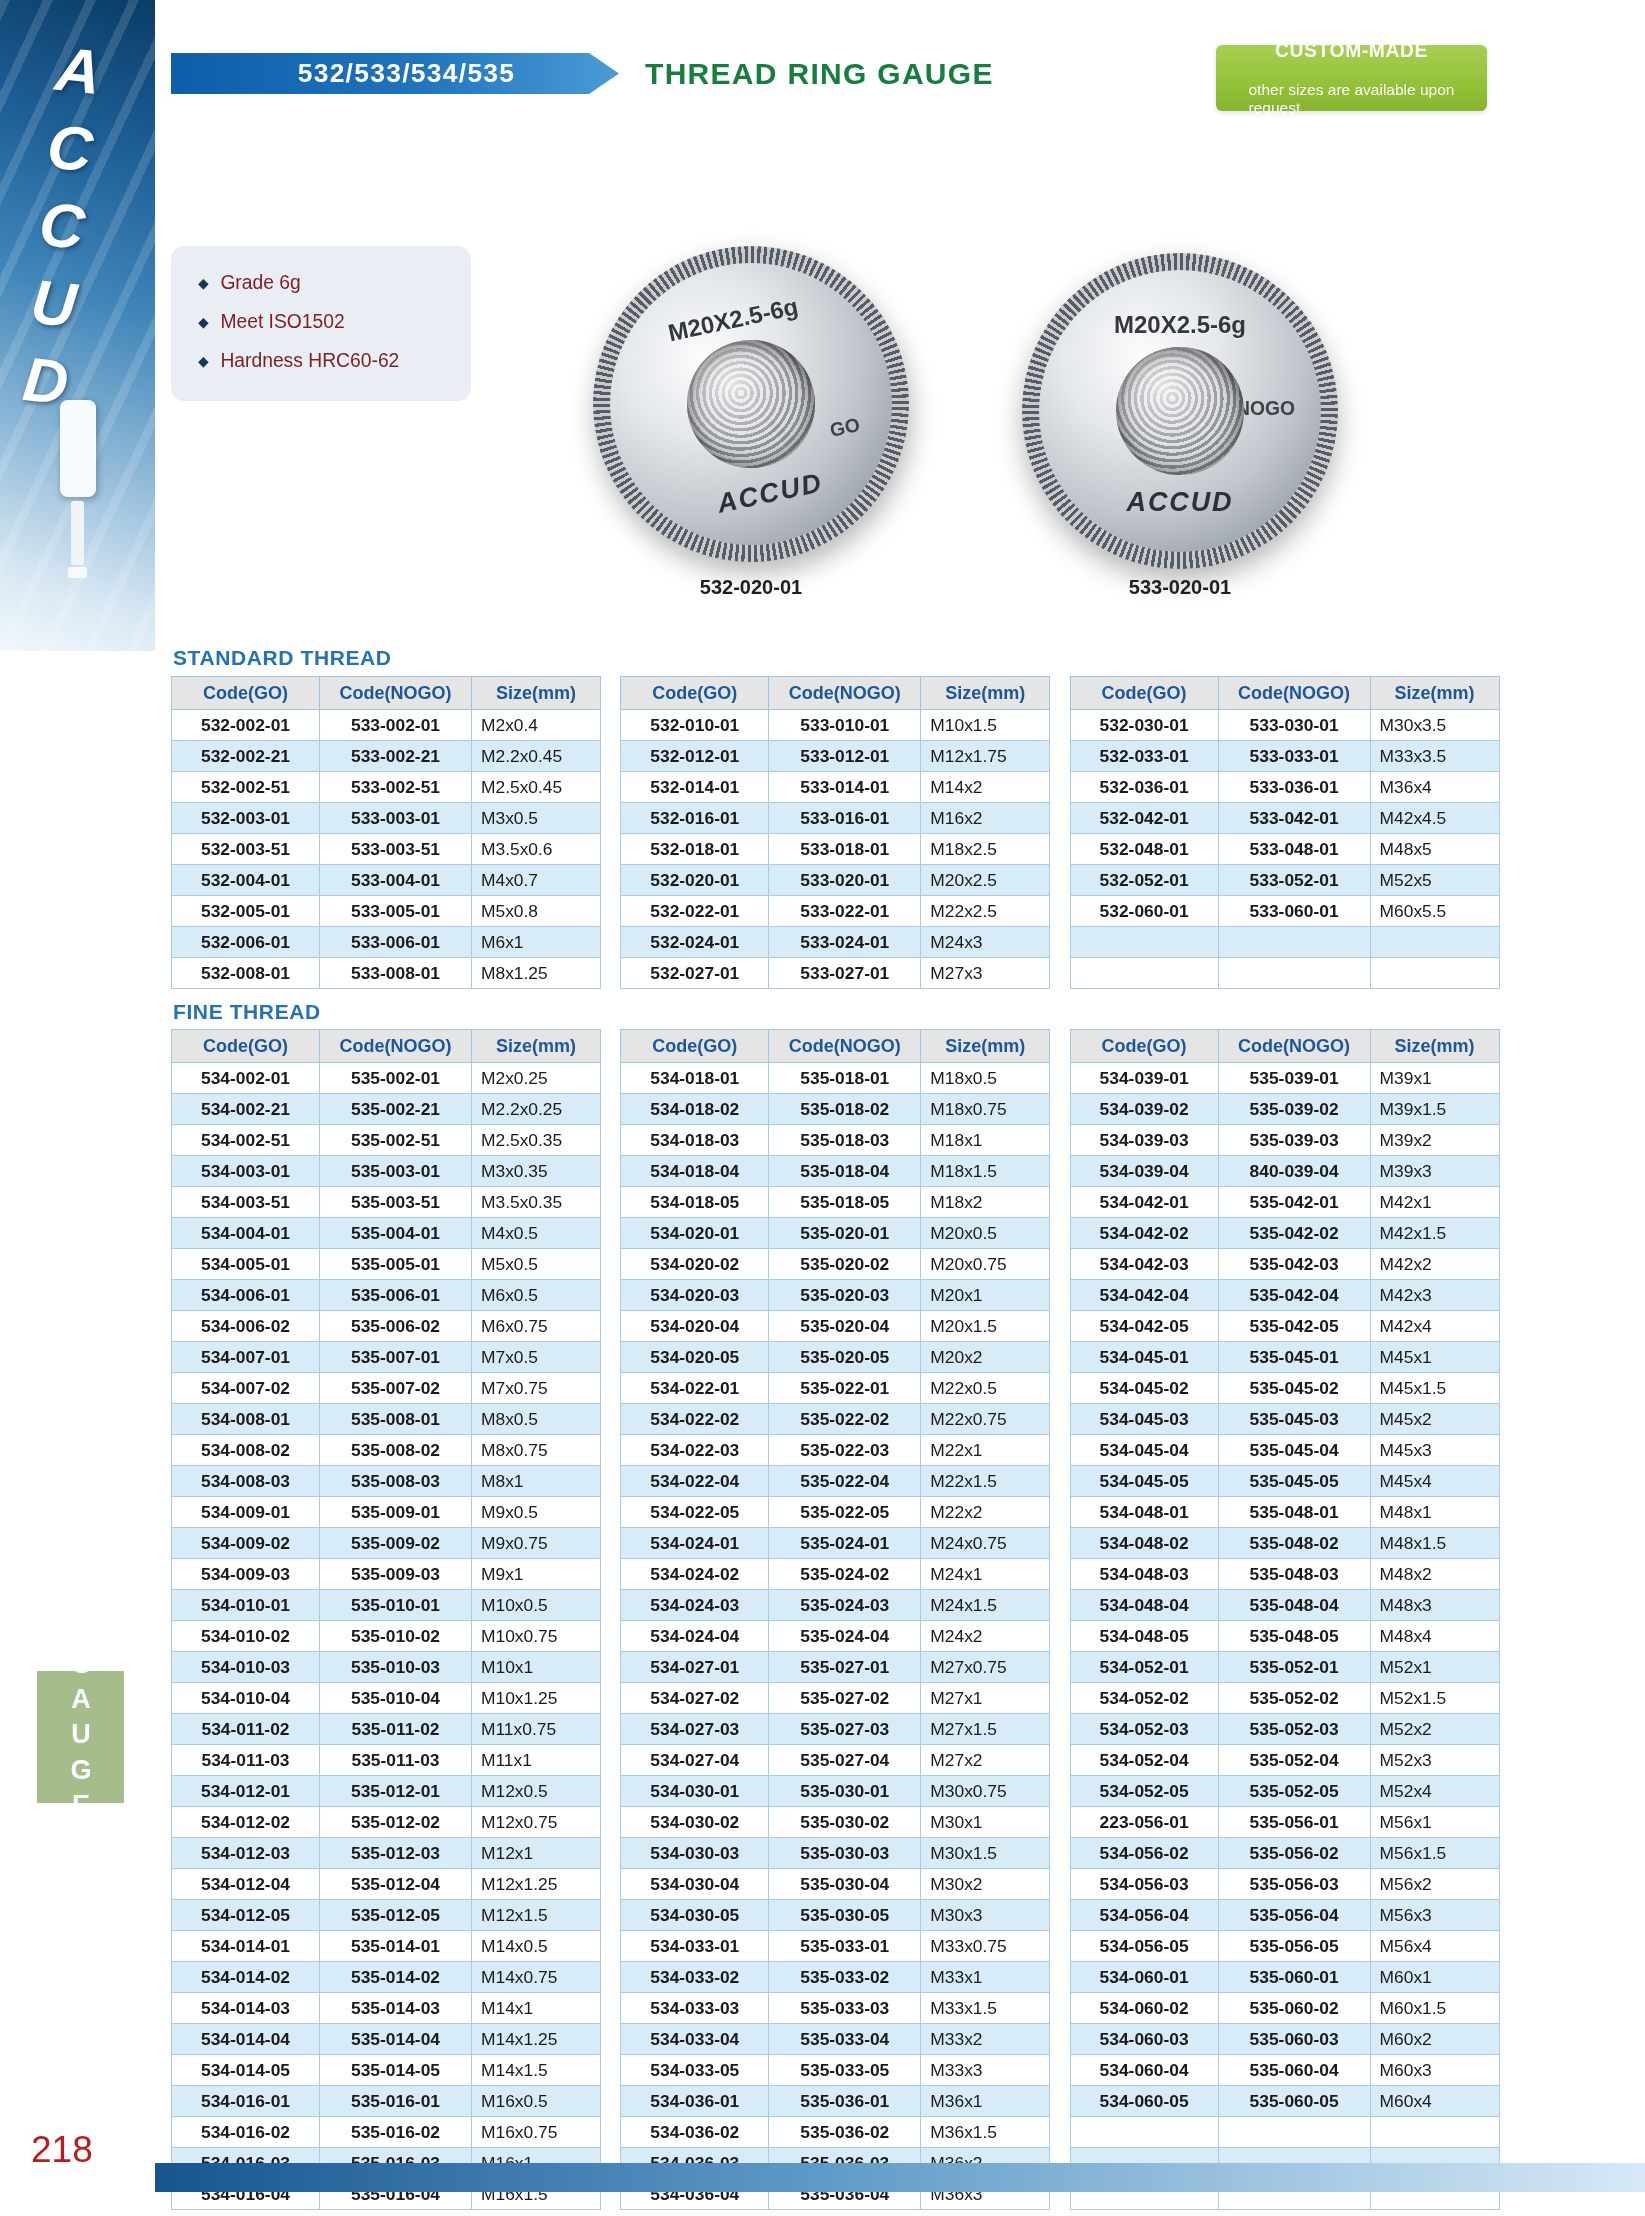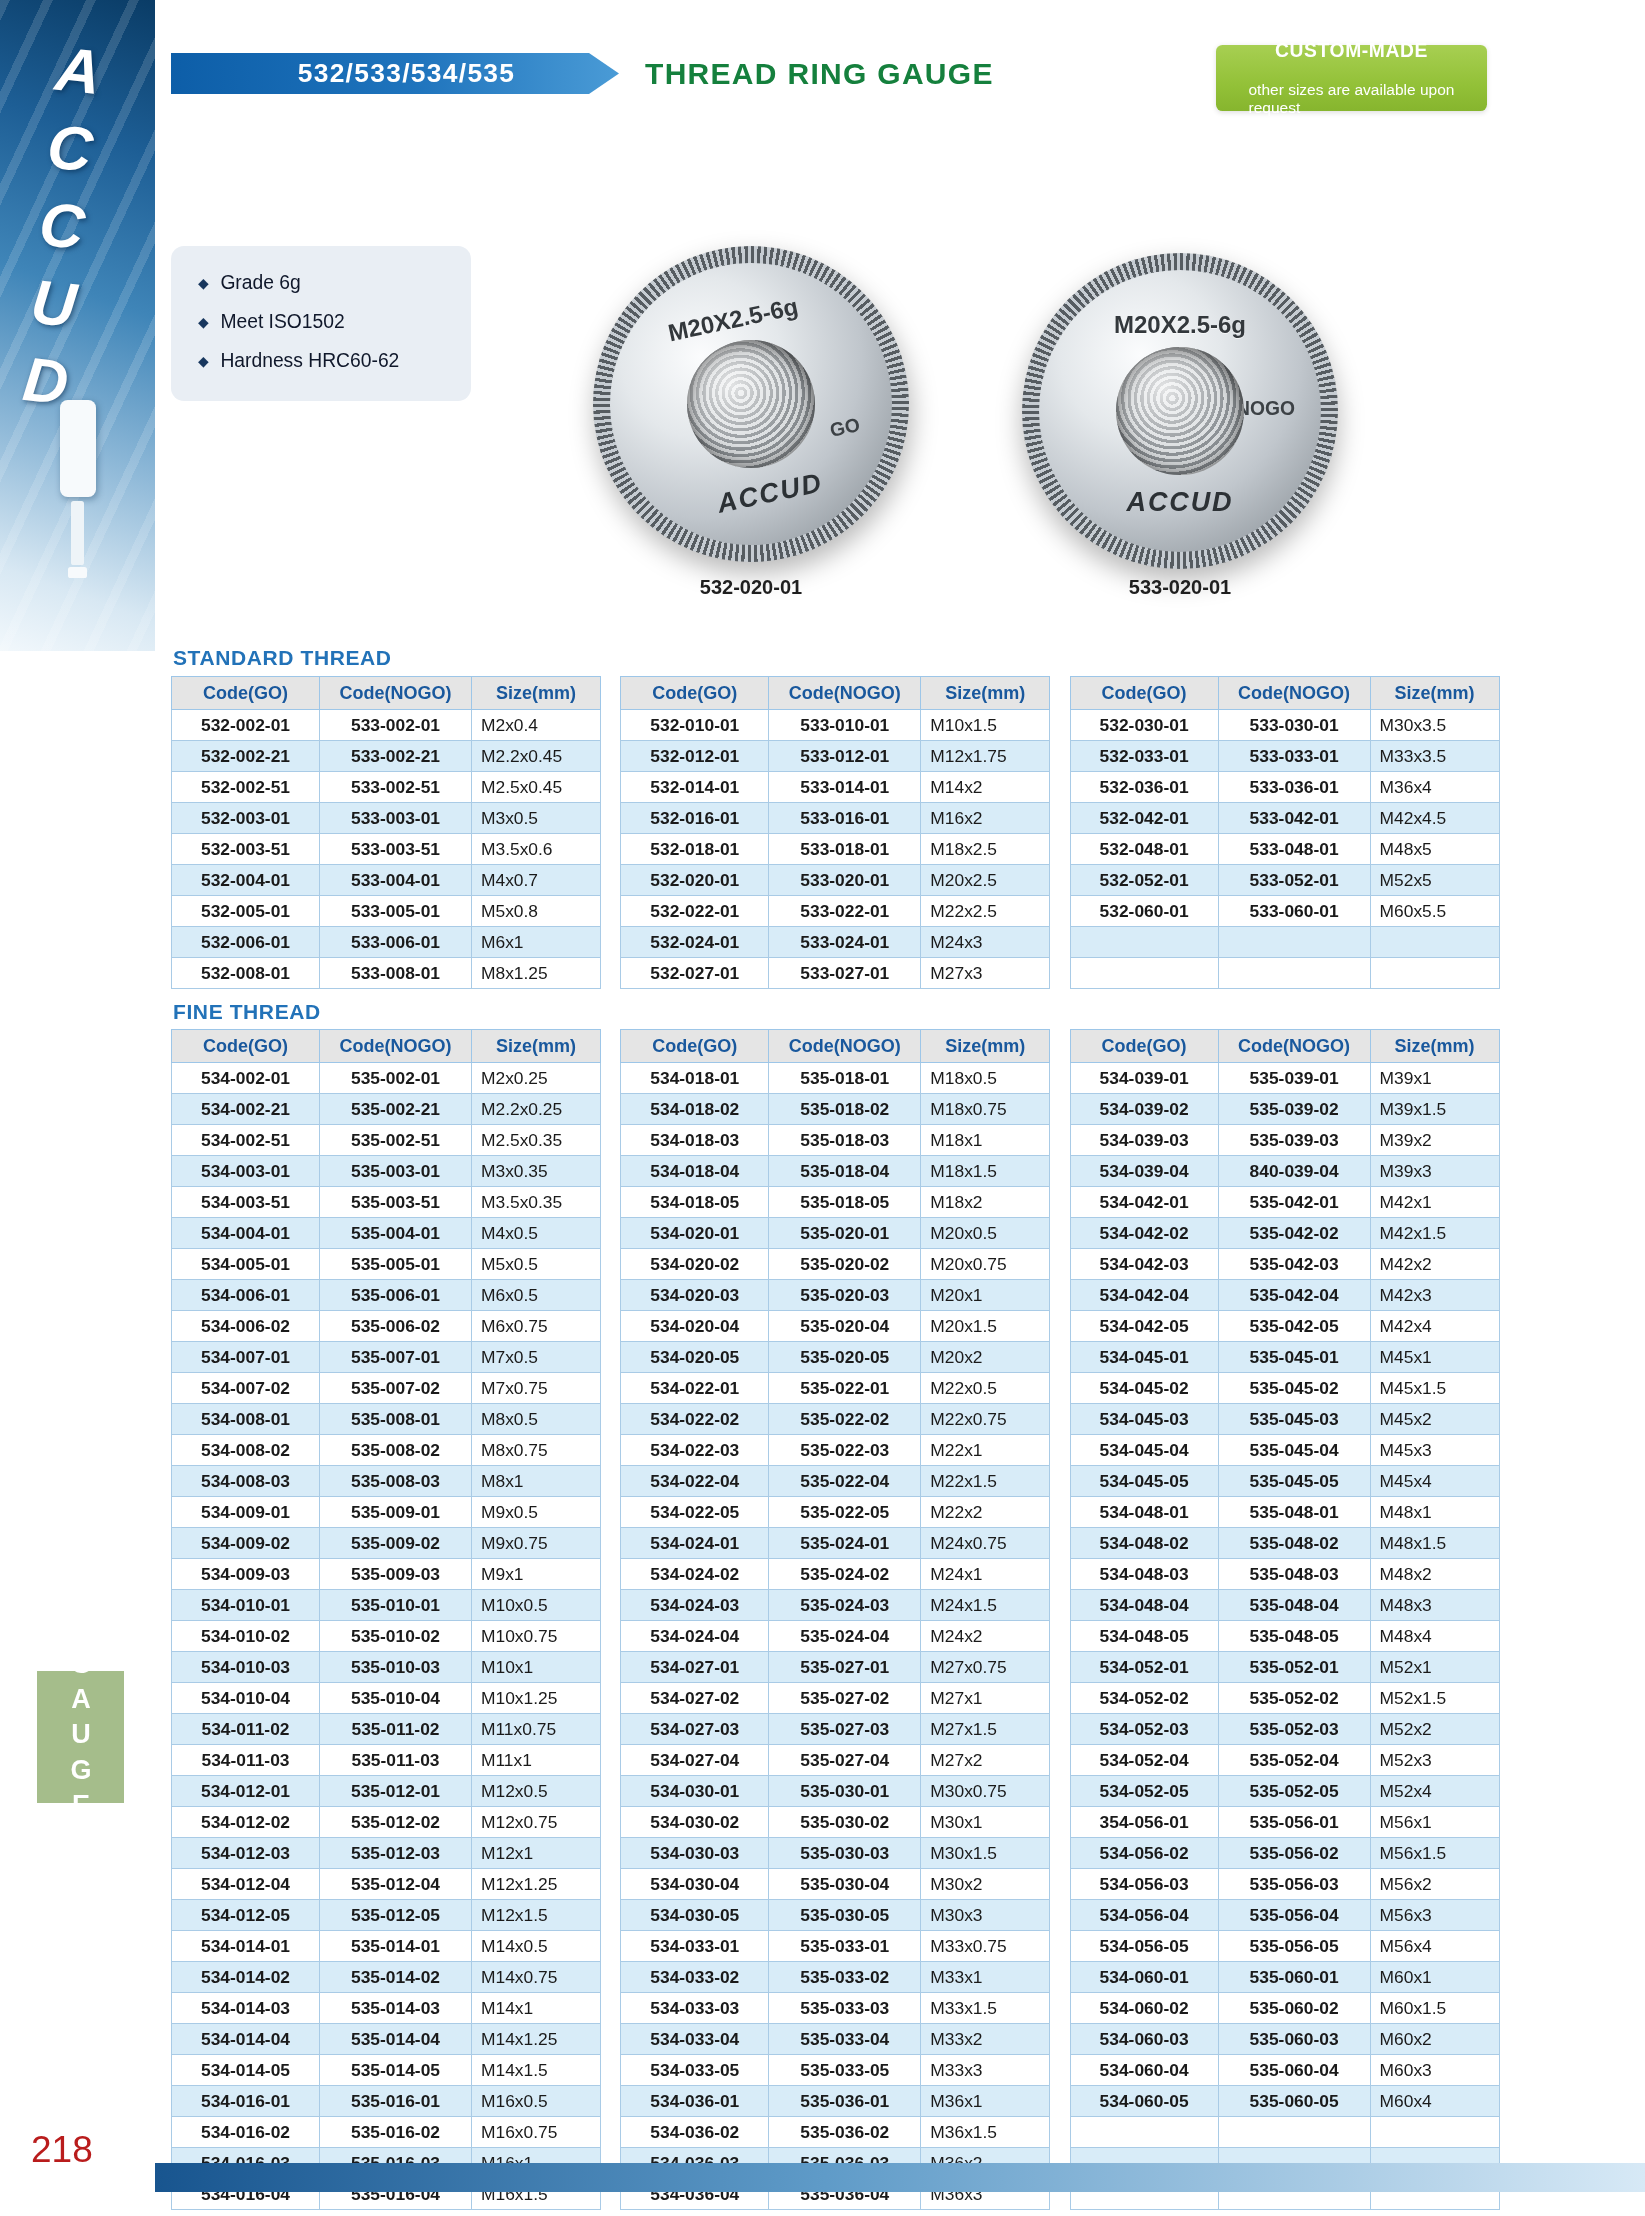--- a/index.html
+++ b/index.html
@@ -59,21 +59,21 @@
   .custom-badge .badge-title{color:#ffffff;font-size:19.3px;font-weight:bold;letter-spacing:0.6px;}
   .custom-badge .badge-sub{color:#ffffff;font-size:15.5px;line-height:1.15;text-align:left;width:206px;}
 
   
   .features-box{
     position:absolute;left:171px;top:246px;width:300px;height:155px;background:#e9eef4;
     border-radius:13px;padding:26px 0 0 27px;box-sizing:border-box;
   }
   .feature{display:flex;align-items:center;gap:11.6px;margin-bottom:17px;}
   .feature .bullet{color:#17365d;font-size:14px;line-height:1;}
-  .feature span:last-child{font-size:19.3px;color:#0f172a;}
+  .feature span:last-child{font-size:19.3px;color:#7f1d1d;}
 
   
   .ring{position:absolute;width:316px;height:316px;margin:0;}
   .ring.tilted{transform:rotate(-12deg);}
   .ring-outer{
     position:absolute;inset:0;border-radius:50%;background:#9aa0a6;
     background-image:repeating-conic-gradient(#565c61 0deg 1.2deg,#c6ccd2 1.2deg 2.4deg);
     box-shadow:0 11.6px 27px rgba(0,0,0,.28);
   }
   .ring-face{
@@ -913,21 +913,21 @@
             <td class="code">534-052-04</td>
             <td class="code">535-052-04</td>
             <td class="size">M52x3</td>
           </tr>
           <tr>
             <td class="code">534-052-05</td>
             <td class="code">535-052-05</td>
             <td class="size">M52x4</td>
           </tr>
           <tr>
-            <td class="code">354-056-01</td>
+            <td class="code">223-056-01</td>
             <td class="code">535-056-01</td>
             <td class="size">M56x1</td>
           </tr>
           <tr>
             <td class="code">534-056-02</td>
             <td class="code">535-056-02</td>
             <td class="size">M56x1.5</td>
           </tr>
           <tr>
             <td class="code">534-056-03</td>

